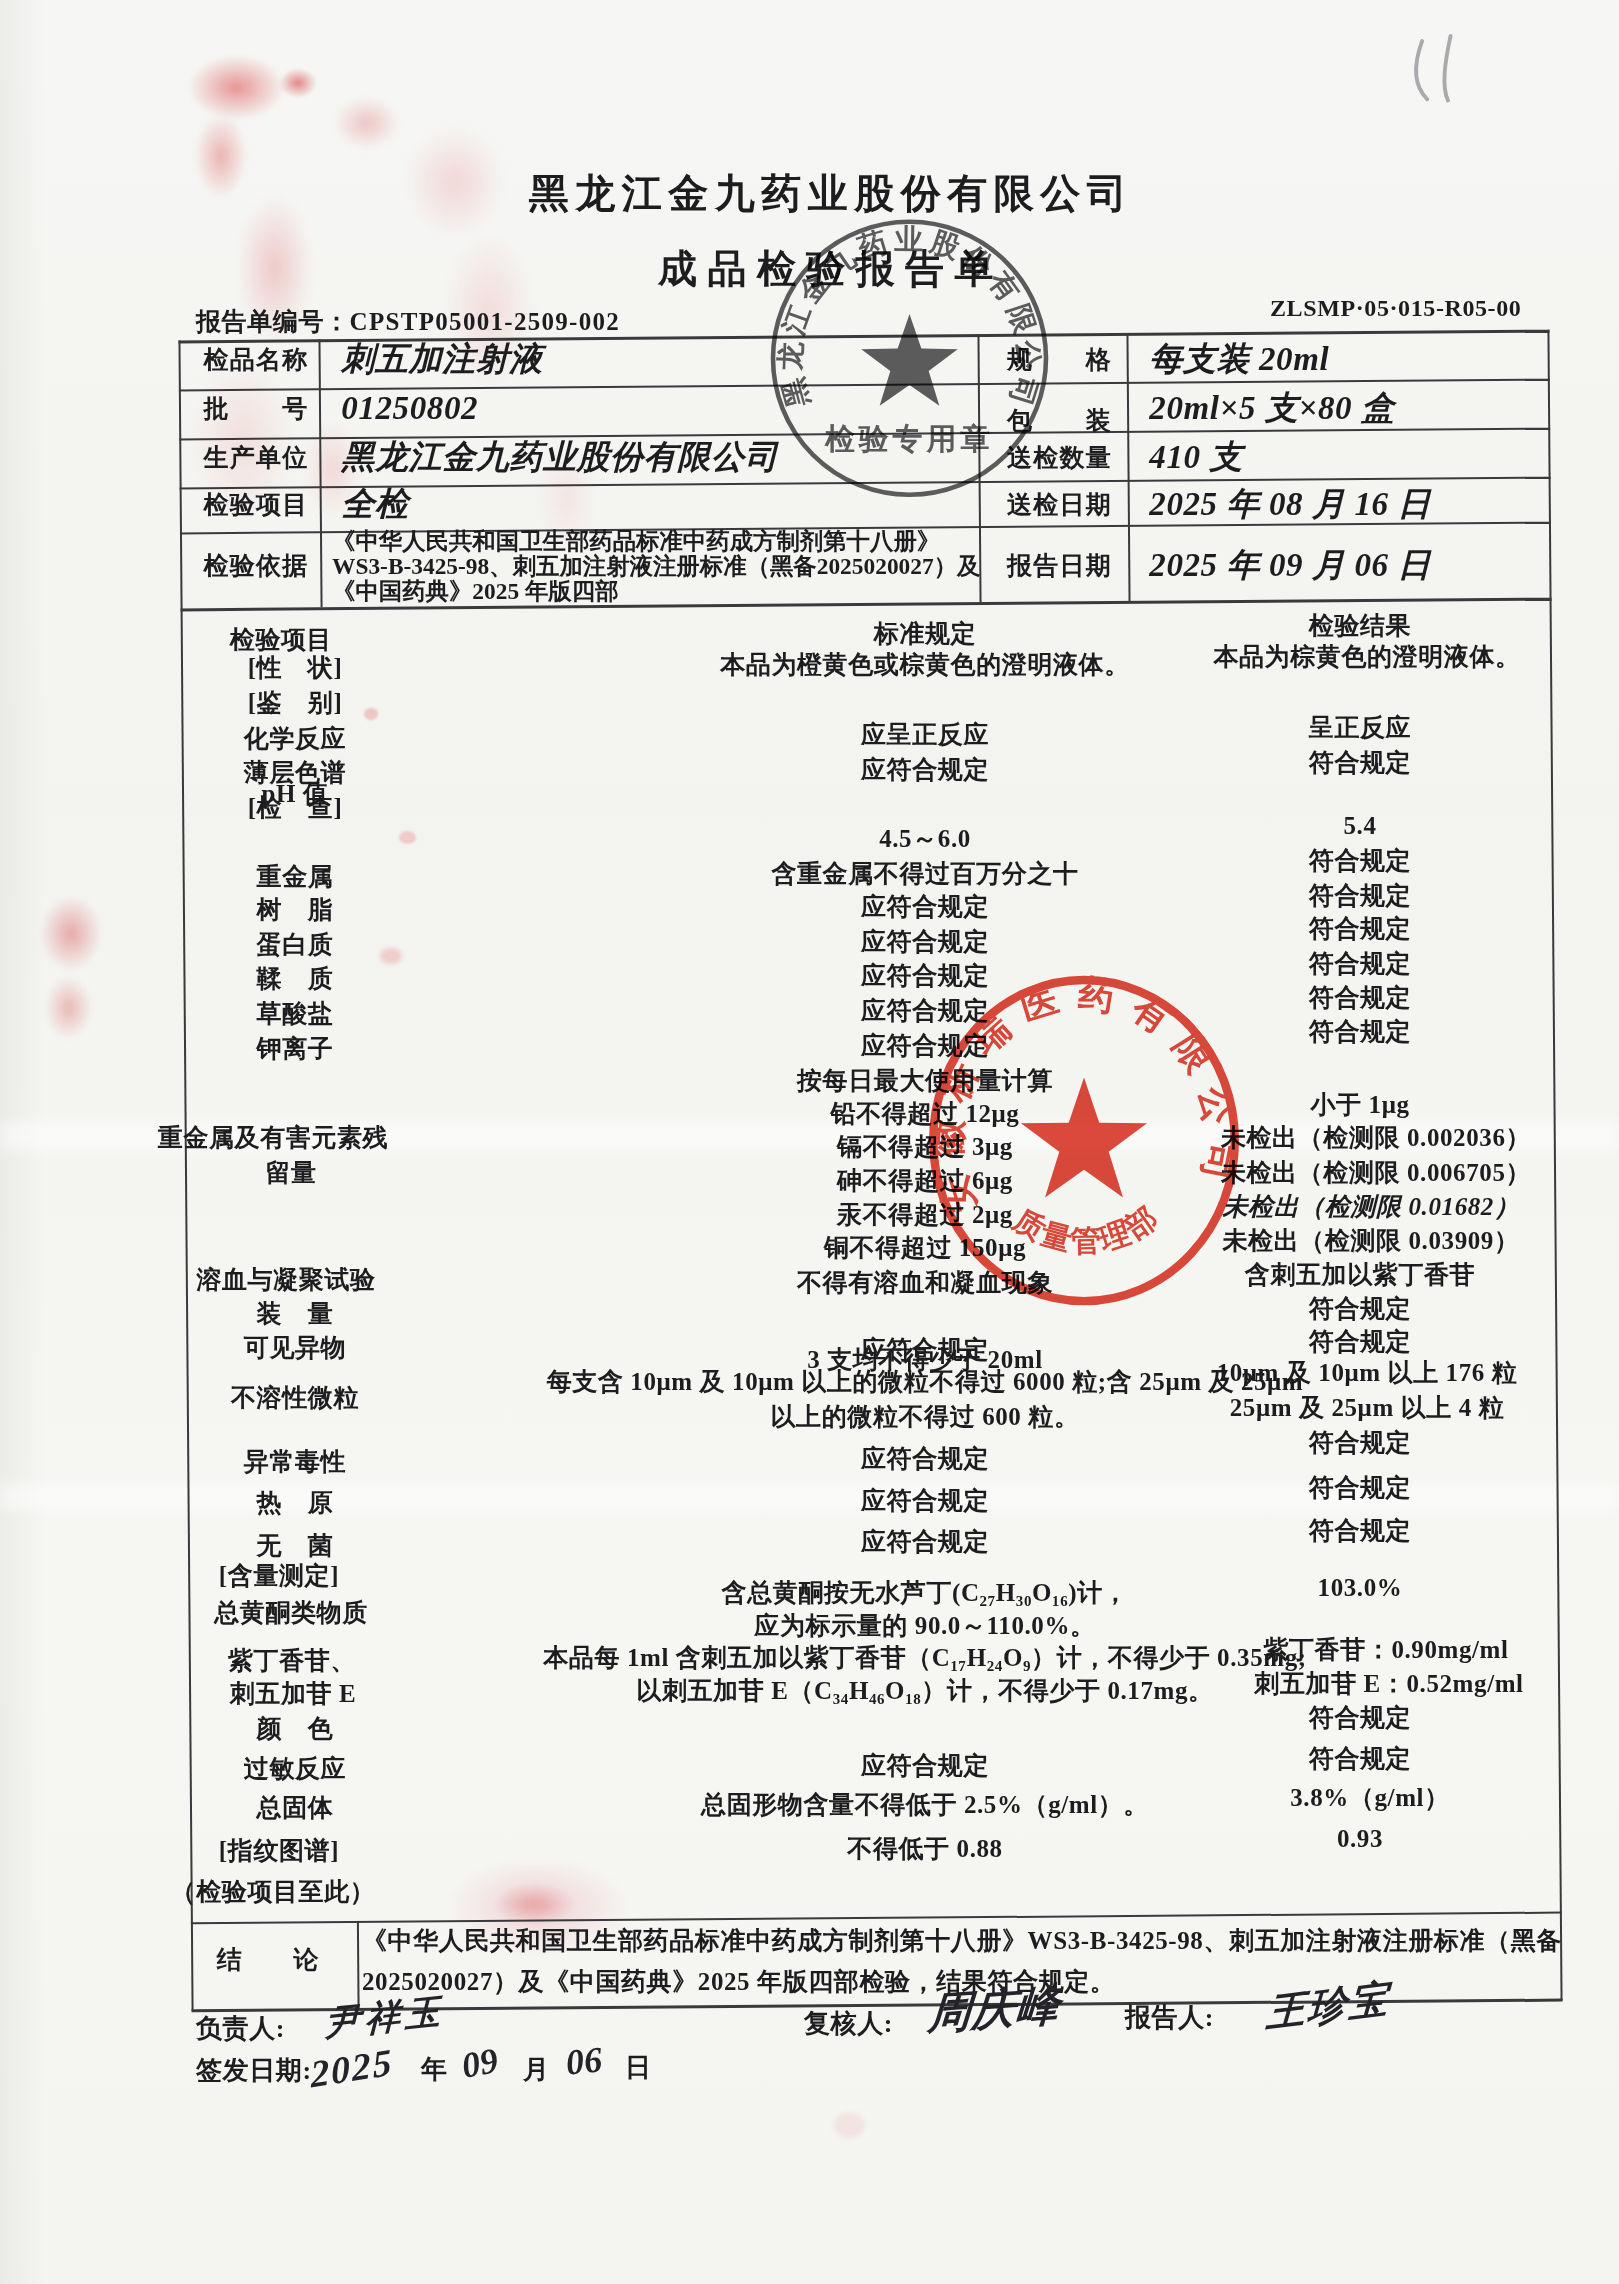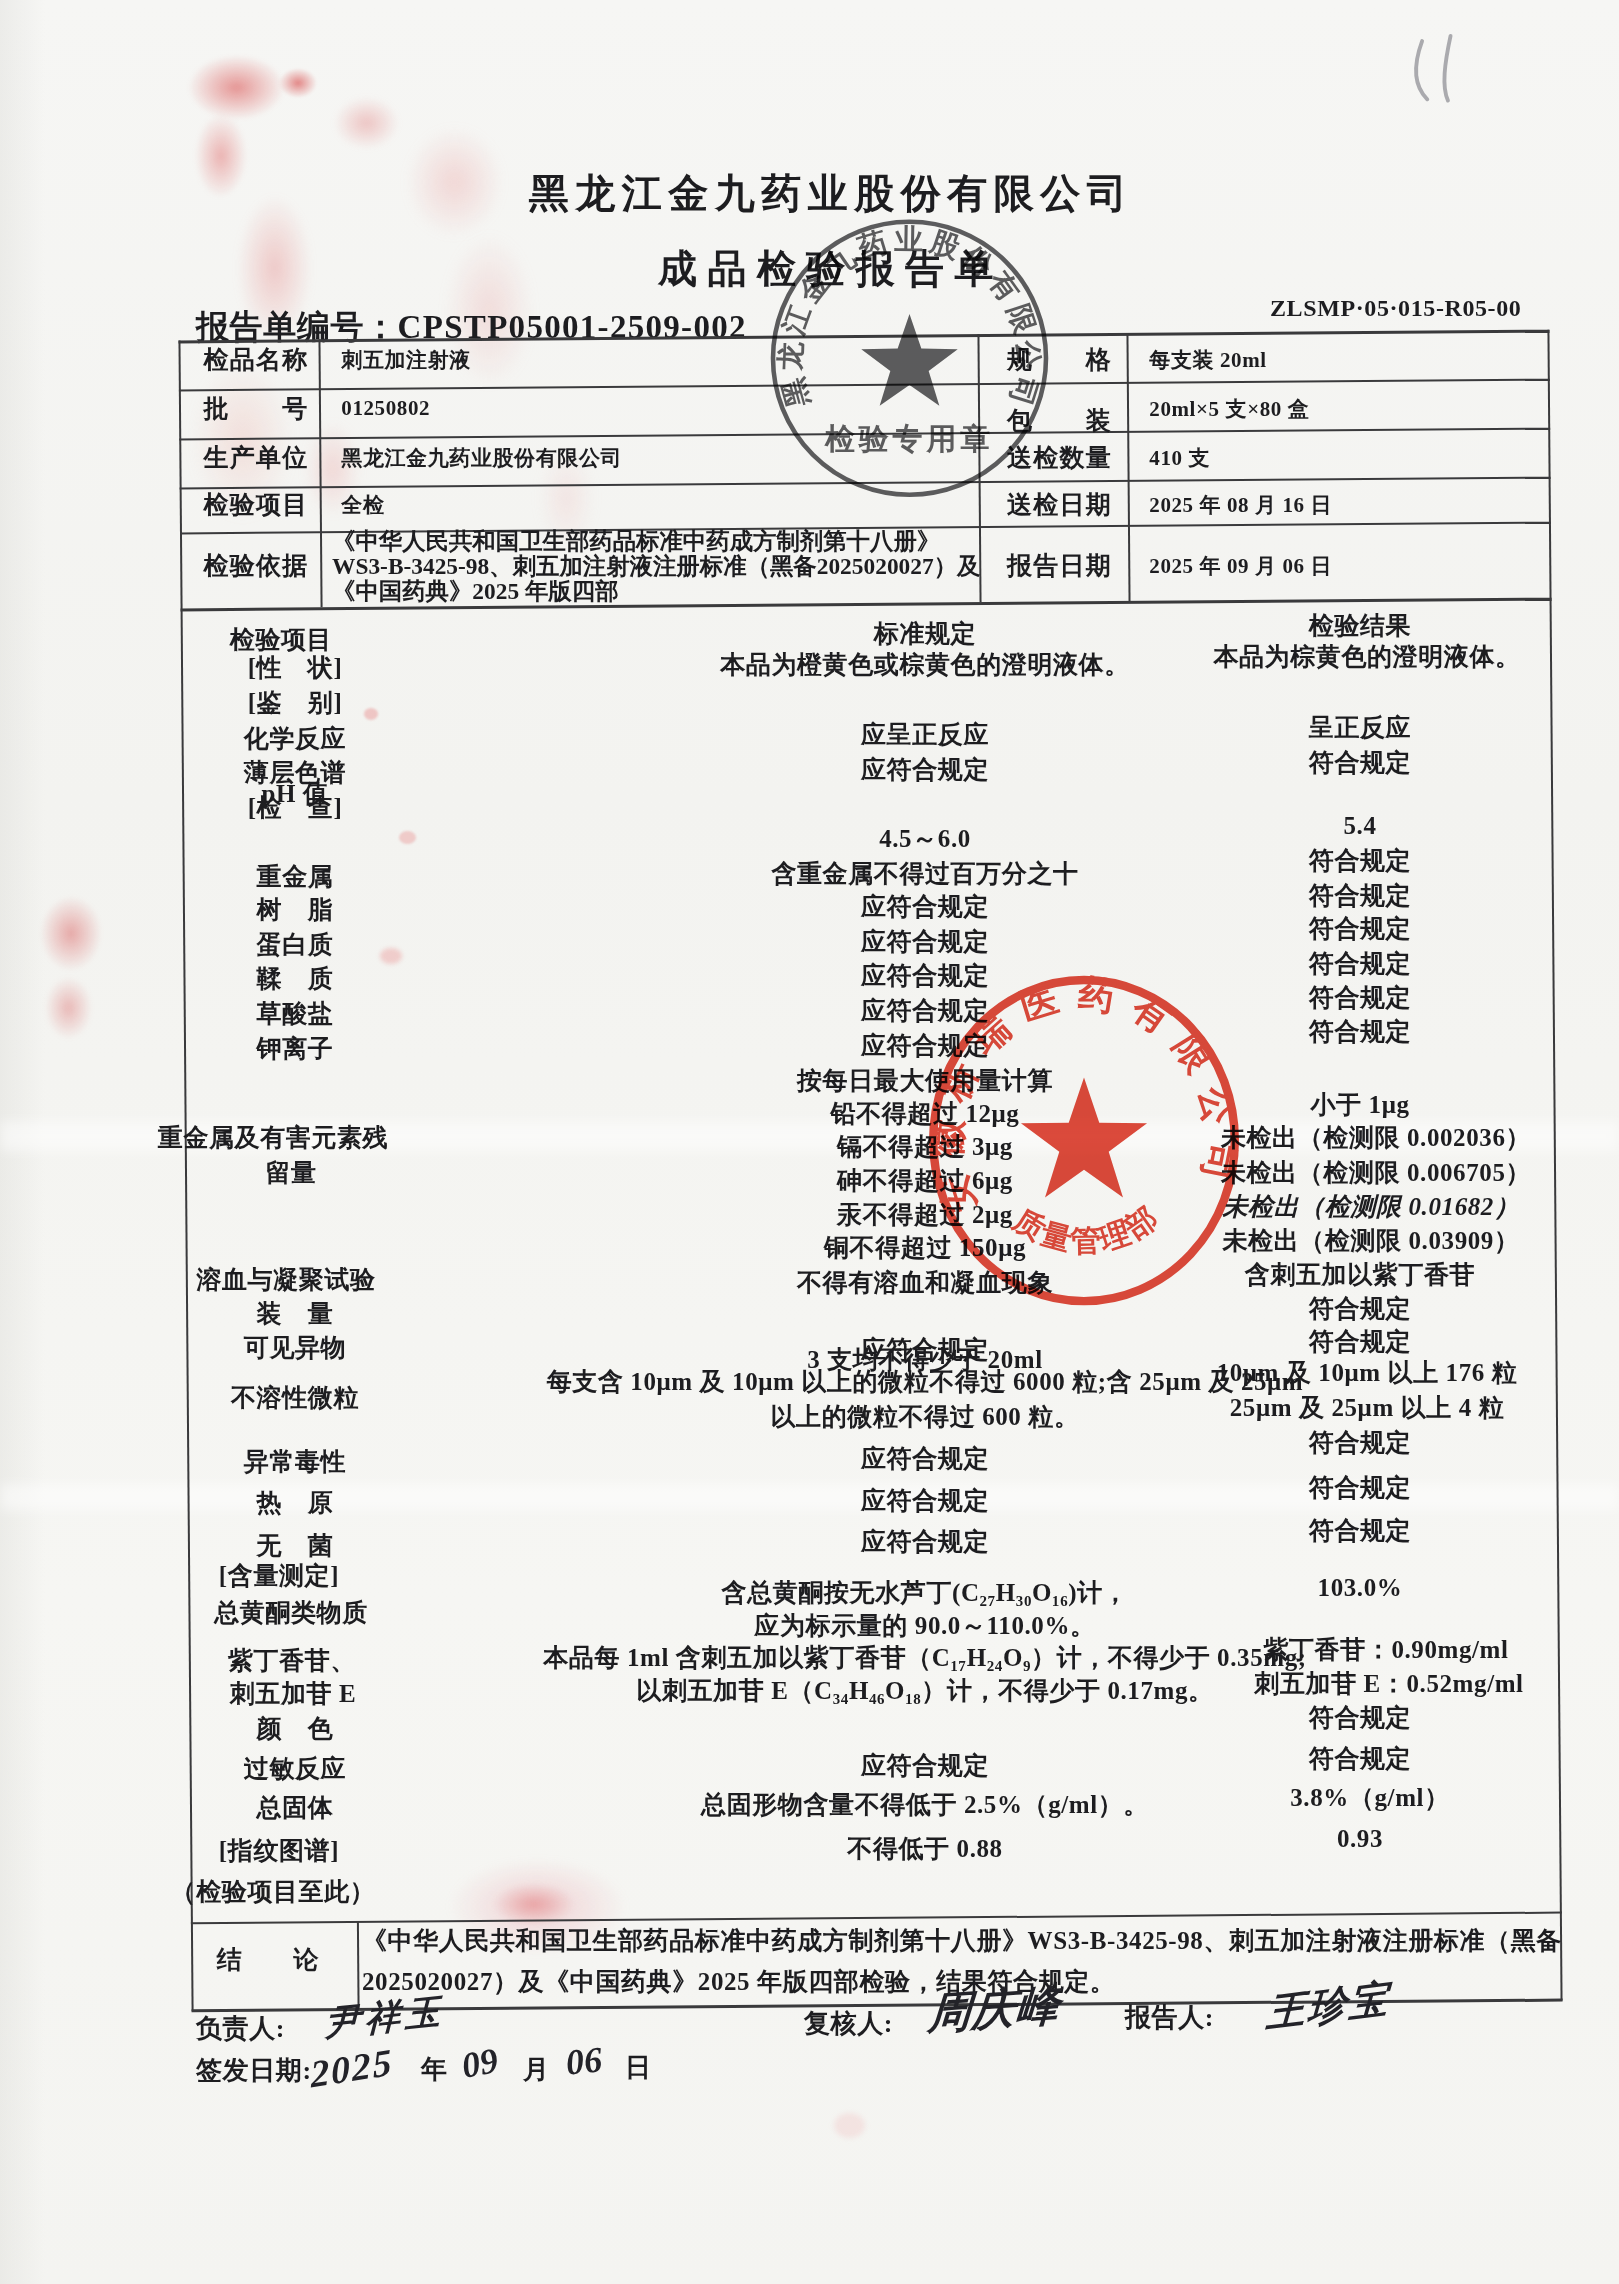--- a/index.html
+++ b/index.html
@@ -19,21 +19,21 @@
   .sm{position:absolute;pointer-events:none;}
   .tl{position:absolute;transform:translate(-50%,-50%);white-space:nowrap;
       font-size:25px;font-weight:700;letter-spacing:0.6px;}
   .tls{position:absolute;white-space:nowrap;font-size:25px;font-weight:700;letter-spacing:0.6px;}
   .ln{position:absolute;background:#3a3a3c;}
   #grid{position:absolute;inset:0;transform:rotate(-0.45deg);transform-origin:870px 1169px;}
   #mainlines{position:absolute;inset:0;}
   .ik{position:absolute;display:flex;align-items:center;justify-content:center;
       font-size:25px;font-weight:700;letter-spacing:1.3px;}
   .iv{position:absolute;display:flex;align-items:center;
-      font-size:21px;font-weight:700;letter-spacing:0.6px;padding-left:14.3px;box-sizing:border-box;}
+      font-size:33px;font-weight:700;letter-spacing:0.6px;padding-left:14.3px;box-sizing:border-box;font-style:italic;}
   .ivp{position:absolute;font-size:23.4px;font-weight:700;line-height:25px;letter-spacing:0;}
   .title1{position:absolute;top:166px;left:0;width:1662px;text-align:center;
       font-size:40px;font-weight:700;letter-spacing:6.5px;}
   .title2{position:absolute;top:242px;left:0;width:1662px;text-align:center;
       font-size:39px;font-weight:700;letter-spacing:10.4px;}
   .hand{position:absolute;white-space:nowrap;font-style:italic;color:#232329;
       font-weight:700;}
   .stamp{position:absolute;mix-blend-mode:multiply;}
   svg text{font-family:"Liberation Serif","DejaVu Serif",serif;}
 </style>
@@ -60,21 +60,21 @@
 <div class="sm" style="left:380px;top:948px;width:22px;height:15.6px;background:rgba(233,143,143,.38);border-radius:50%;filter:blur(1.9px);"></div>
 <div class="sm" style="left:40px;top:896px;width:62px;height:75px;background:radial-gradient(closest-side,rgba(217,96,96,.5),rgba(217,96,96,0));border-radius:60% 40% 50% 50%/55% 45% 60% 40%;filter:blur(1.9px);"></div>
 <div class="sm" style="left:45px;top:977px;width:47px;height:62px;background:radial-gradient(closest-side,rgba(217,96,96,.4),rgba(217,96,96,0));border-radius:50%;filter:blur(2.6px);"></div>
 <div class="sm" style="left:448px;top:1858px;width:179px;height:97px;background:radial-gradient(closest-side,rgba(233,160,170,.42),rgba(233,160,170,0));border-radius:55% 45% 50% 50%/50% 50% 55% 45%;filter:blur(3.9px);"></div>
 <div class="sm" style="left:493px;top:1883px;width:81px;height:42px;background:radial-gradient(closest-side,rgba(226,120,120,.5),rgba(226,120,120,0));border-radius:50%;filter:blur(1.9px);"></div>
 <div class="sm" style="left:834px;top:2113px;width:31px;height:25px;background:rgba(240,195,195,.35);border-radius:50%;filter:blur(2.6px);"></div>
 
 <div class="title1">黑龙江金九药业股份有限公司</div>
 <div class="title2">成品检验报告单</div>
 
-<div class="tls" style="left:196px;top:305px;font-size:33px;"><span>报告单编号：</span><span style="letter-spacing:1.3px;">CPSTP05001-2509-002</span></div>
+<div class="tls" style="left:196px;top:305px;font-size:25px;"><span>报告单编号：</span><span style="letter-spacing:1.3px;">CPSTP05001-2509-002</span></div>
 <div class="tls" style="left:1270px;top:295px;font-size:24px;letter-spacing:0.6px;">ZLSMP·05·015-R05-00</div>
 
 <div id="grid">
 
   <div class="ln" style="left:185px;top:335px;width:1371px;height:2.6px;"></div>
   <div class="ln" style="left:185px;top:335px;width:1.9px;height:1671px;"></div>
   <div class="ln" style="left:1554px;top:335px;width:1.9px;height:1671px;"></div>
   <div class="ln" style="left:185px;top:2004px;width:1371px;height:2.6px;"></div>
 
   <div class="ln" style="left:185px;top:384px;width:1371px;height:1.9px;"></div>

